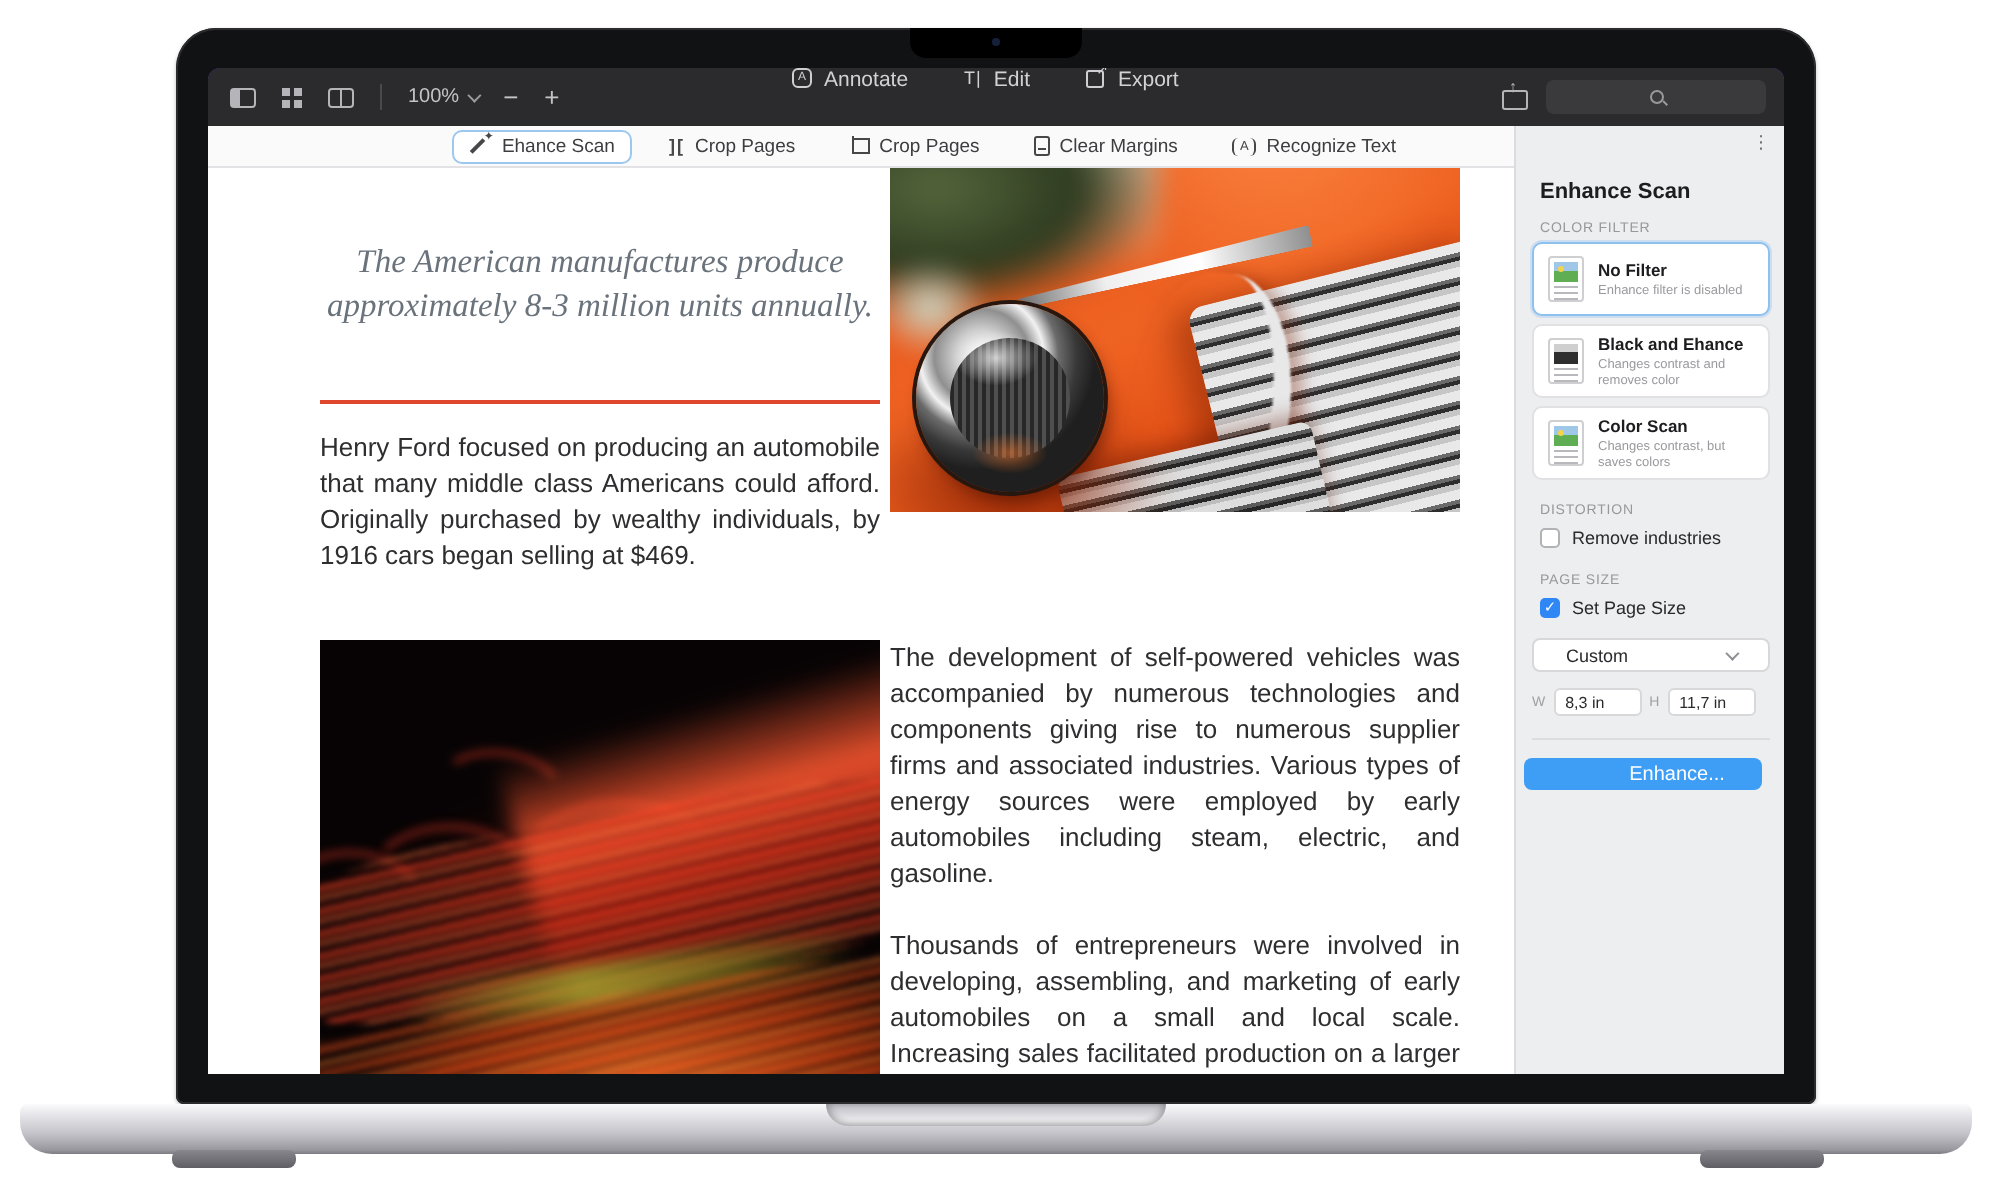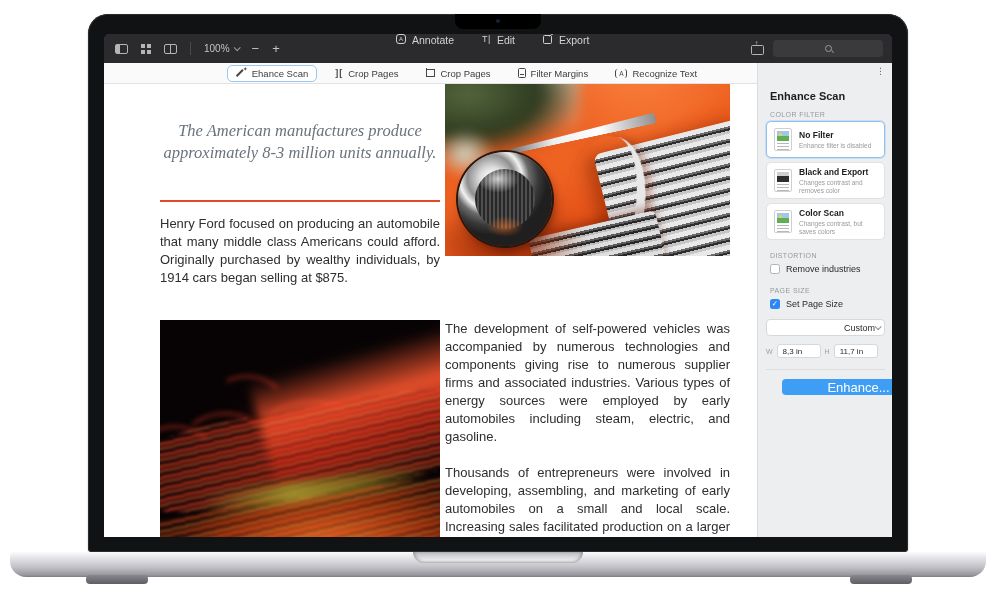--- a/index.html
+++ b/index.html
@@ -155,26 +155,26 @@
   .thumb .pic.color::after { content:''; position:absolute; left:2px; top:2px; width:3px; height:3px; border-radius:50%; background:#f5d34a; }
   .thumb .pic.bw { background:linear-gradient(180deg,#cfcfcf 0 40%, #2e2e2e 40% 100%); }
   .thumb .lines { position:absolute; left:2px; right:2px; top:14px; height:7px;
          background:repeating-linear-gradient(180deg,#b9b9bd 0 1px, transparent 1px 3px); }
   .f-name { font-size:8.5px; font-weight:bold; color:#1d1d1f; line-height:10px; }
   .f-desc { font-size:6.5px; color:#9a9a9e; line-height:7.5px; margin-top:2px; }
   .chk-row { position:absolute; left:12px; display:flex; align-items:center; gap:6px; color:#2a2a2c; font-size:9px; }
   .chk { width:10px; height:10px; border-radius:2.5px; border:1.2px solid #b2b2b6; background:#fff; }
   .chk.on { border:none; background:#2f87f6; color:#fff; font-size:7.5px; line-height:10px; text-align:center; }
   .dd { position:absolute; left:8px; width:119px; height:17px; background:#fff; border:1px solid #d8d8da; border-radius:4px;
-        display:flex; align-items:center; justify-content:flex-end; padding:0 4px; color:#2a2a2c; }
+        display:flex; align-items:center; justify-content:space-between; padding:0 16px; color:#2a2a2c; }
   .dd .chev { border-color:#8e8e93; }
   .size-row { position:absolute; left:8px; width:119px; display:flex; align-items:center; gap:4px; }
   .size-lbl { font-size:7px; color:#a0a0a4; }
   .size-input { width:44px; height:14px; border:1px solid #d8d8da; border-radius:3px; background:#fff; font-size:8px; color:#2a2a2c; padding:0 5px; font-family:inherit; }
-  .enhance-btn { position:absolute; left:24px; width:119px; height:16px; background:#3e9ef6; border:none; border-radius:4px; color:#fff; font-size:13px; font-family:inherit;padding-left:34px; }
+  .enhance-btn { position:absolute; left:4px; width:119px; height:16px; background:#3e9ef6; border:none; border-radius:4px; color:#fff; font-size:10px; font-family:inherit;padding-left:34px; }
 </style>
 </head>
 <body>
 
 <div class="stage">
   <div class="bezel">
     <div class="notch">
       <div class="camera-dot"></div>
     </div>
 
@@ -232,38 +232,38 @@
           <span class="sbtn">
             <span class="i-split">][</span>
             <span>Crop Pages</span>
           </span>
           <span class="sbtn">
             <span class="i-crop"></span>
             <span>Crop Pages</span>
           </span>
           <span class="sbtn">
             <span class="i-page"></span>
-            <span>Filter Margins</span>
+            <span>Clear Margins</span>
           </span>
           <span class="sbtn">
             <span class="i-recog">
                 <span class="arc-l"></span>
                 <span>A</span>
                 <span class="arc-r"></span>
               </span>
             <span>Recognize Text</span>
           </span>
         </div>
       </div>
       <span class="i-frame"></span>
 
       <div class="doc">
         <div class="quote">The American manufactures produce approximately 8-3 million units annually.</div>
         <div class="rule"></div>
-        <div class="para p1">Henry Ford focused on producing an automobile that many middle class Americans could afford. Originally purchased by wealthy individuals, by 1914 cars began selling at $875.</div>
+        <div class="para p1">Henry Ford focused on producing an automobile that many middle class Americans could afford. Originally purchased by wealthy individuals, by 1916 cars began selling at $469.</div>
 
         <div class="car">
           <div class="car-hoodlight"></div>
           <div class="car-trees"></div>
           <div class="car-sky"></div>
           <div class="car-grille"></div>
           <div class="car-fender"></div>
           <div class="car-grille2"></div>
           <div class="car-spear"></div>
           <div class="car-shadow"></div>
@@ -306,21 +306,21 @@
             <div class="f-name">No Filter</div>
             <div class="f-desc">Enhance filter is disabled</div>
           </span>
         </div>
         <div class="card" style="top:99px">
           <span class="thumb">
               <span class="pic bw"></span>
               <span class="lines"></span>
             </span>
           <span>
-            <div class="f-name">Black and Export</div>
+            <div class="f-name">Black and Ehance</div>
             <div class="f-desc">Changes contrast and removes color</div>
           </span>
         </div>
         <div class="card" style="top:140px">
           <span class="thumb">
               <span class="pic color"></span>
               <span class="lines"></span>
             </span>
           <span>
             <div class="f-name">Color Scan</div>

